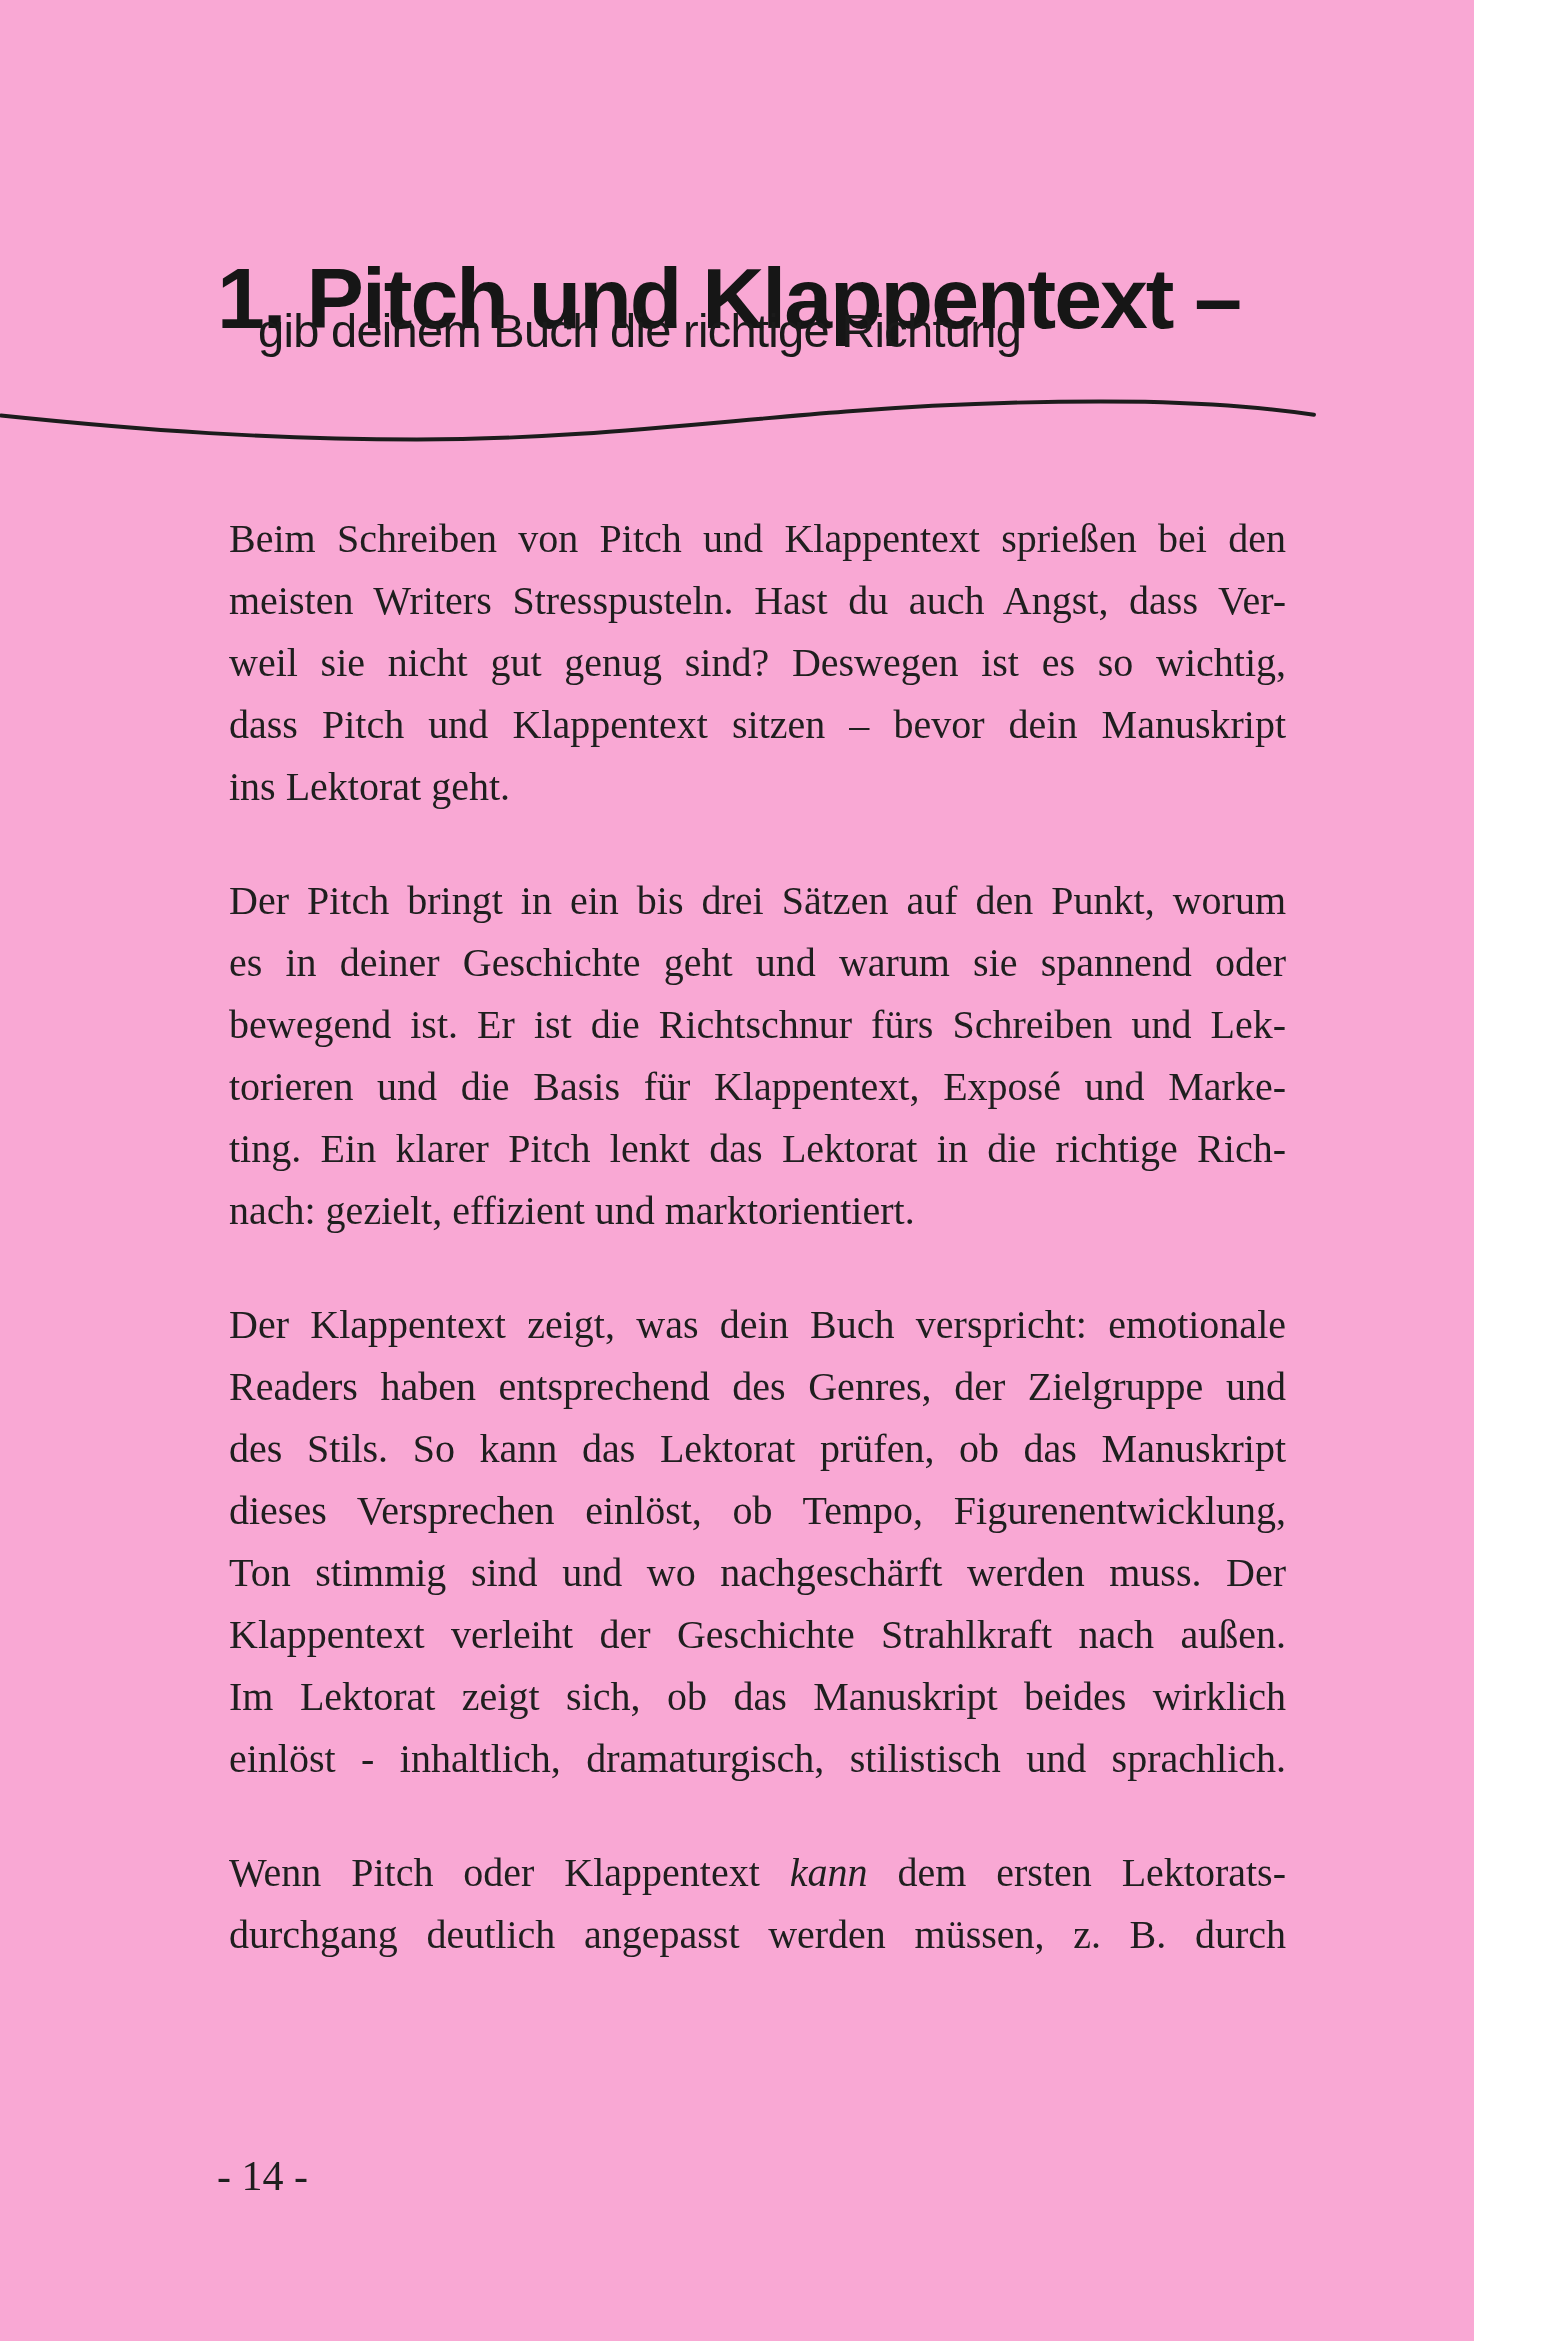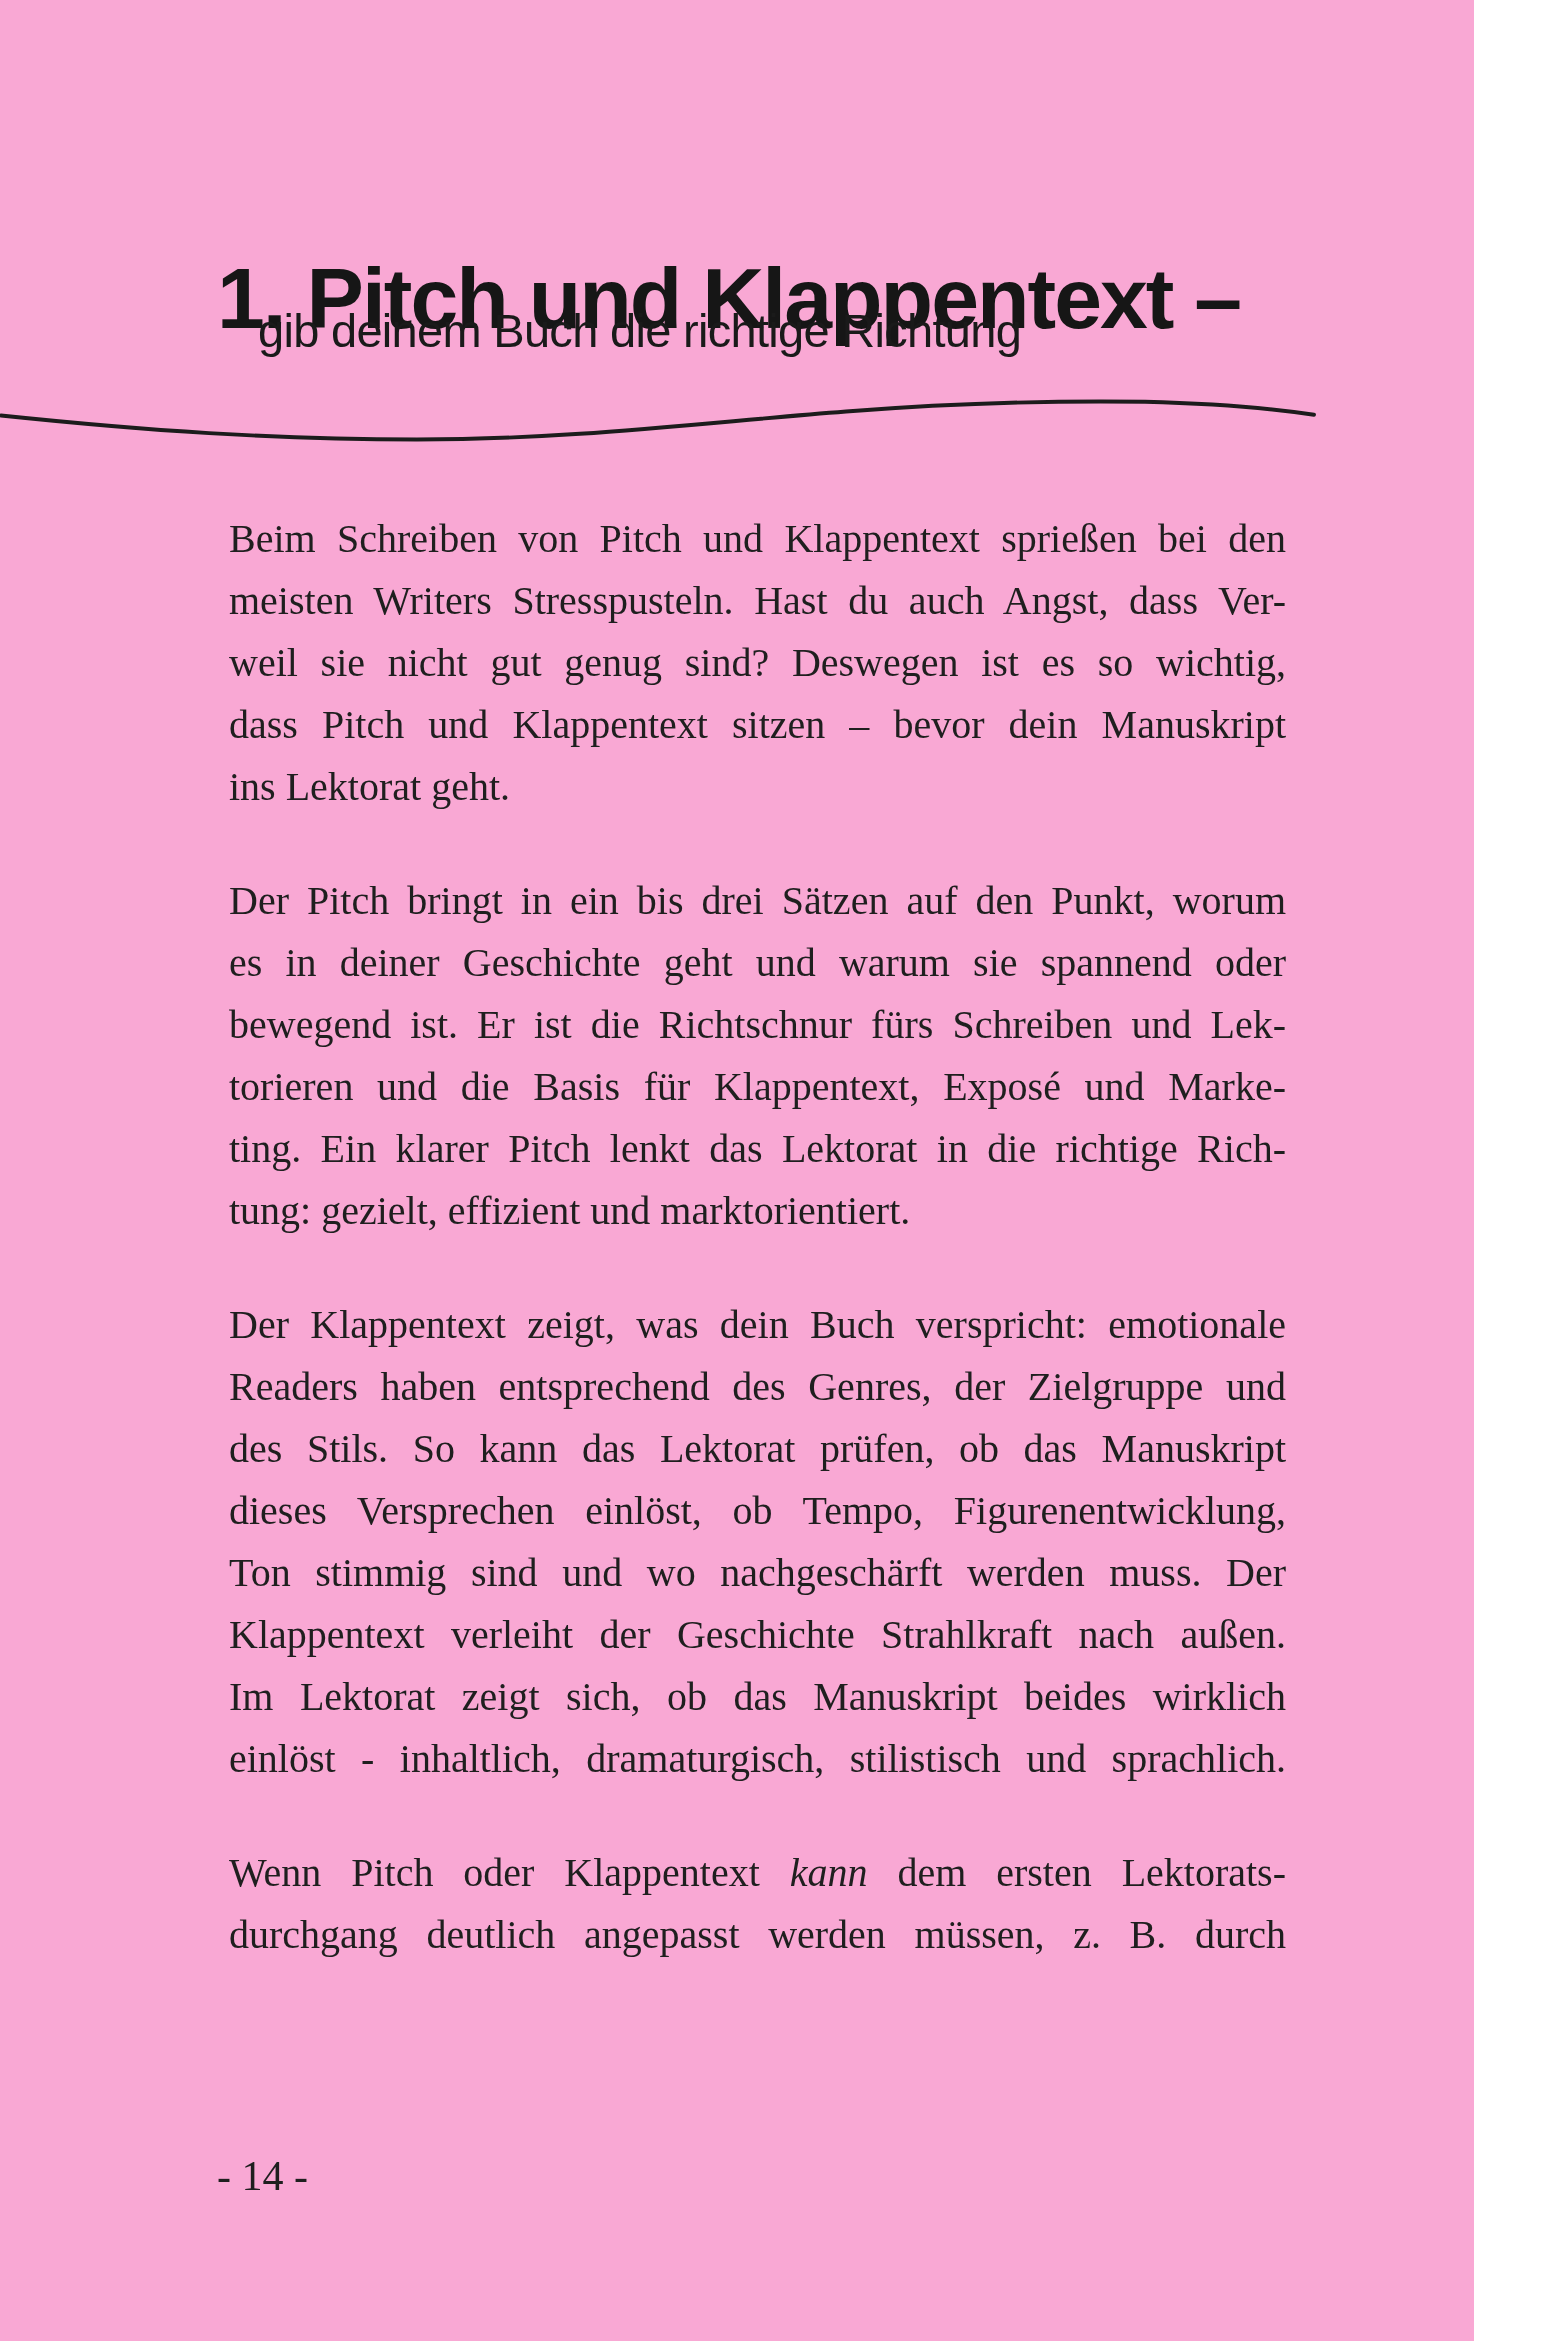--- a/index.html
+++ b/index.html
@@ -108,21 +108,21 @@
       <div class="text-line">dass Pitch und Klappentext sitzen – bevor dein Manuskript</div>
       <div class="text-line short">ins Lektorat geht.</div>
     </div>
 
     <div class="paragraph">
       <div class="text-line">Der Pitch bringt in ein bis drei Sätzen auf den Punkt, worum</div>
       <div class="text-line">es in deiner Geschichte geht und warum sie spannend oder</div>
       <div class="text-line">bewegend ist. Er ist die Richtschnur fürs Schreiben und Lek-</div>
       <div class="text-line">torieren und die Basis für Klappentext, Exposé und Marke-</div>
       <div class="text-line">ting. Ein klarer Pitch lenkt das Lektorat in die richtige Rich-</div>
-      <div class="text-line short">tung: gezielt, effizient und marktorientiert.</div>
+      <div class="text-line short">nach: gezielt, effizient und marktorientiert.</div>
     </div>
 
     <div class="paragraph">
       <div class="text-line">Der Klappentext zeigt, was dein Buch verspricht: emotionale</div>
       <div class="text-line">Readers haben entsprechend des Genres, der Zielgruppe und</div>
       <div class="text-line">des Stils. So kann das Lektorat prüfen, ob das Manuskript</div>
       <div class="text-line">dieses Versprechen einlöst, ob Tempo, Figurenentwicklung,</div>
       <div class="text-line">Ton stimmig sind und wo nachgeschärft werden muss. Der</div>
       <div class="text-line">Klappentext verleiht der Geschichte Strahlkraft nach außen.</div>
       <div class="text-line">Im Lektorat zeigt sich, ob das Manuskript beides wirklich</div>

